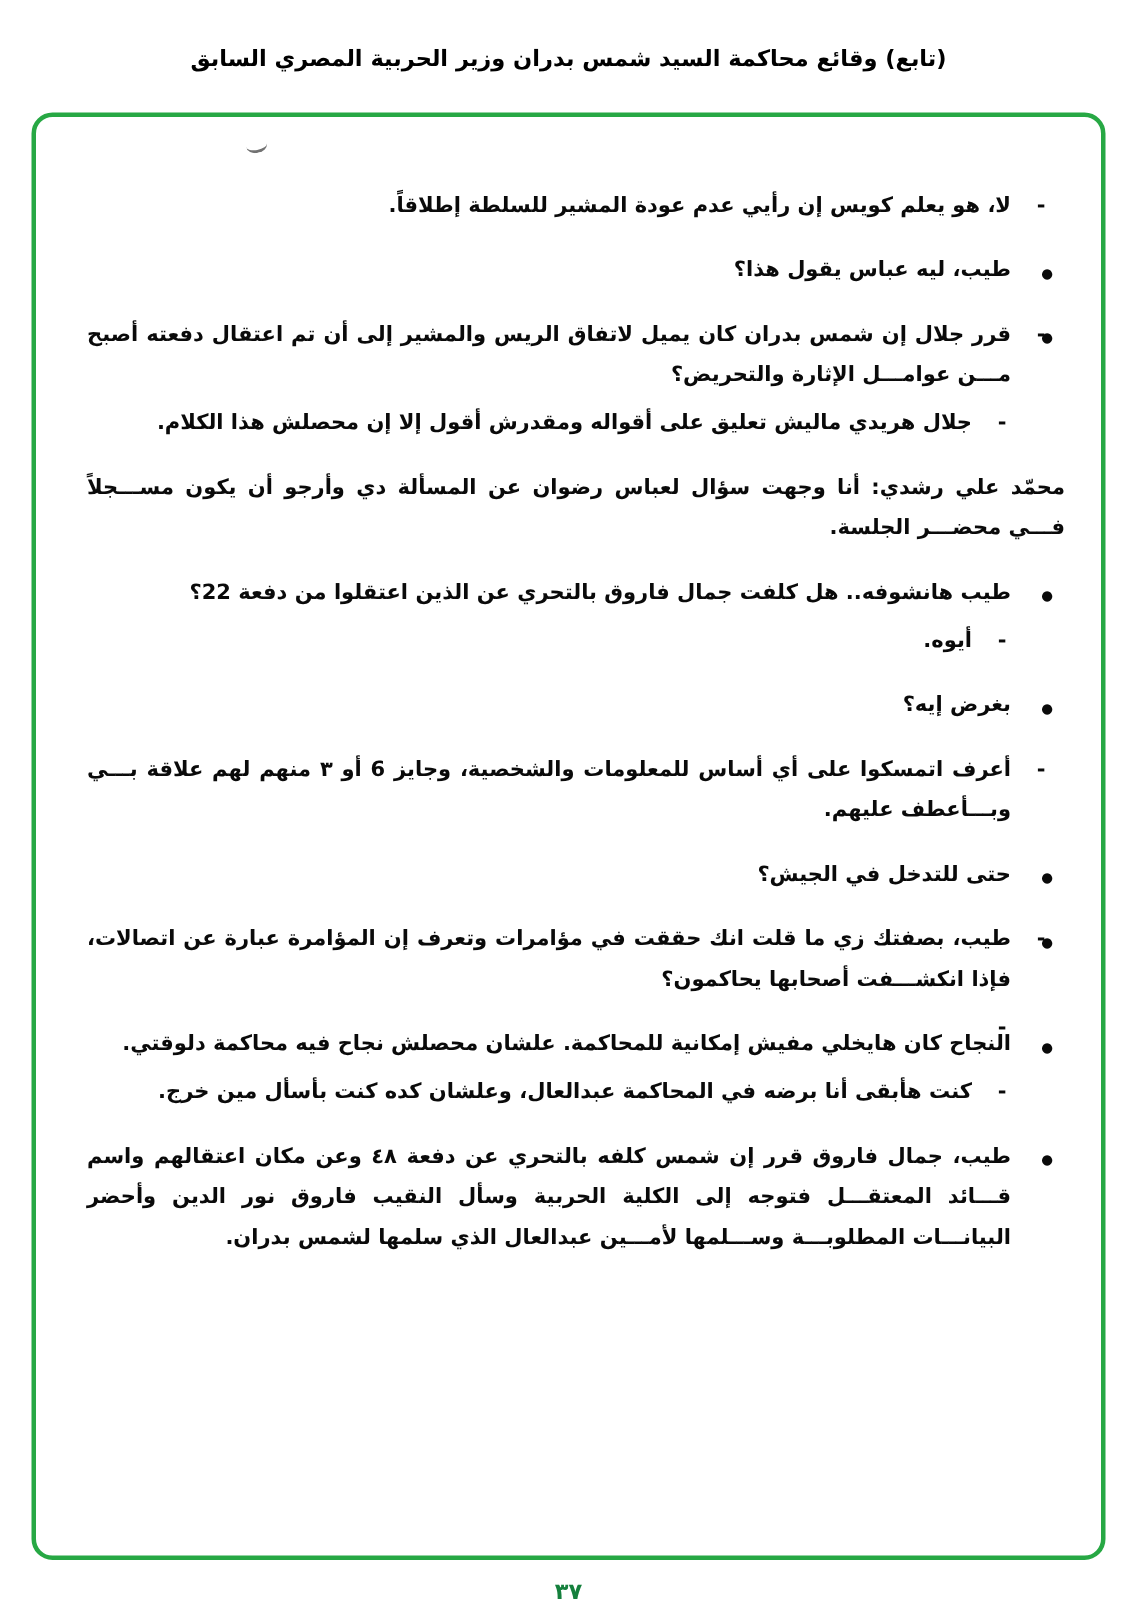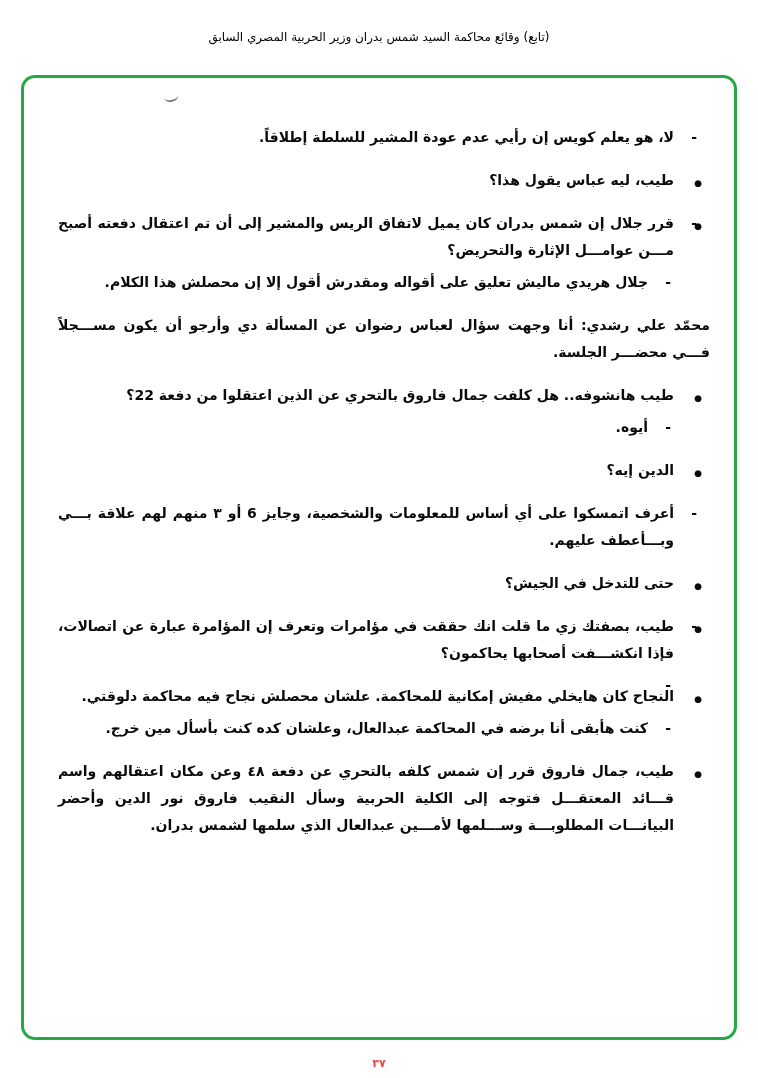--- a/index.html
+++ b/index.html
@@ -11,22 +11,22 @@
     font-family: "DejaVu Sans", sans-serif;
     direction: rtl;
     overflow: hidden;
   }
   .doc-header {
     position: absolute;
     top: 30px;
     left: 0;
     right: 0;
     text-align: center;
-    font-size: 12px;
-    font-weight: normal;
+    font-size: 15px;
+    font-weight: bold;
     color: #000000;
     letter-spacing: 0.2px;
   }
   .content-box {
     position: absolute;
     top: 75px;
     right: 21px;
     left: 21px;
     bottom: 38px;
     border: 3.5px solid #27a844;
@@ -63,23 +63,23 @@
   .marker { position: absolute; top: 0; color: #0a0a0a; }
   .bullet > .marker { right: 8px; top: 3px; font-size: 9px; }
   .dash1 > .marker { right: 13px; }
   .dash2 > .marker { right: 39px; }
   .page-number {
     position: absolute;
     bottom: 8px;
     left: 0;
     right: 0;
     text-align: center;
-    font-size: 11px;
+    font-size: 15px;
     font-weight: bold;
-    color: #ef4444;
+    color: #15803d;
   }
 </style>
 </head>
 <body>
 
 <div class="page">
 
   <div class="doc-header">(تابع) وقائع محاكمة السيد شمس بدران وزير الحربية المصري السابق</div>
 
   <div class="content-box">
@@ -118,21 +118,21 @@
       <span>طيب هانشوفه.. هل كلفت جمال فاروق بالتحري عن الذين اعتقلوا من دفعة 22؟</span>
     </div>
 
     <div class="item dash2">
       <span class="marker">-</span>
       <span>أيوه.</span>
     </div>
 
     <div class="item bullet">
       <span class="marker">●</span>
-      <span>الدين إيه؟</span>
+      <span>بغرض إيه؟</span>
     </div>
 
     <div class="item dash1">
       <span class="marker">-</span>
       <span>أعرف اتمسكوا على أي أساس للمعلومات والشخصية، وجايز 6 أو ٣ منهم لهم علاقة بـــي وبـــأعطف عليهم.</span>
     </div>
 
     <div class="item bullet">
       <span class="marker">●</span>
       <span>حتى للتدخل في الجيش؟</span>

